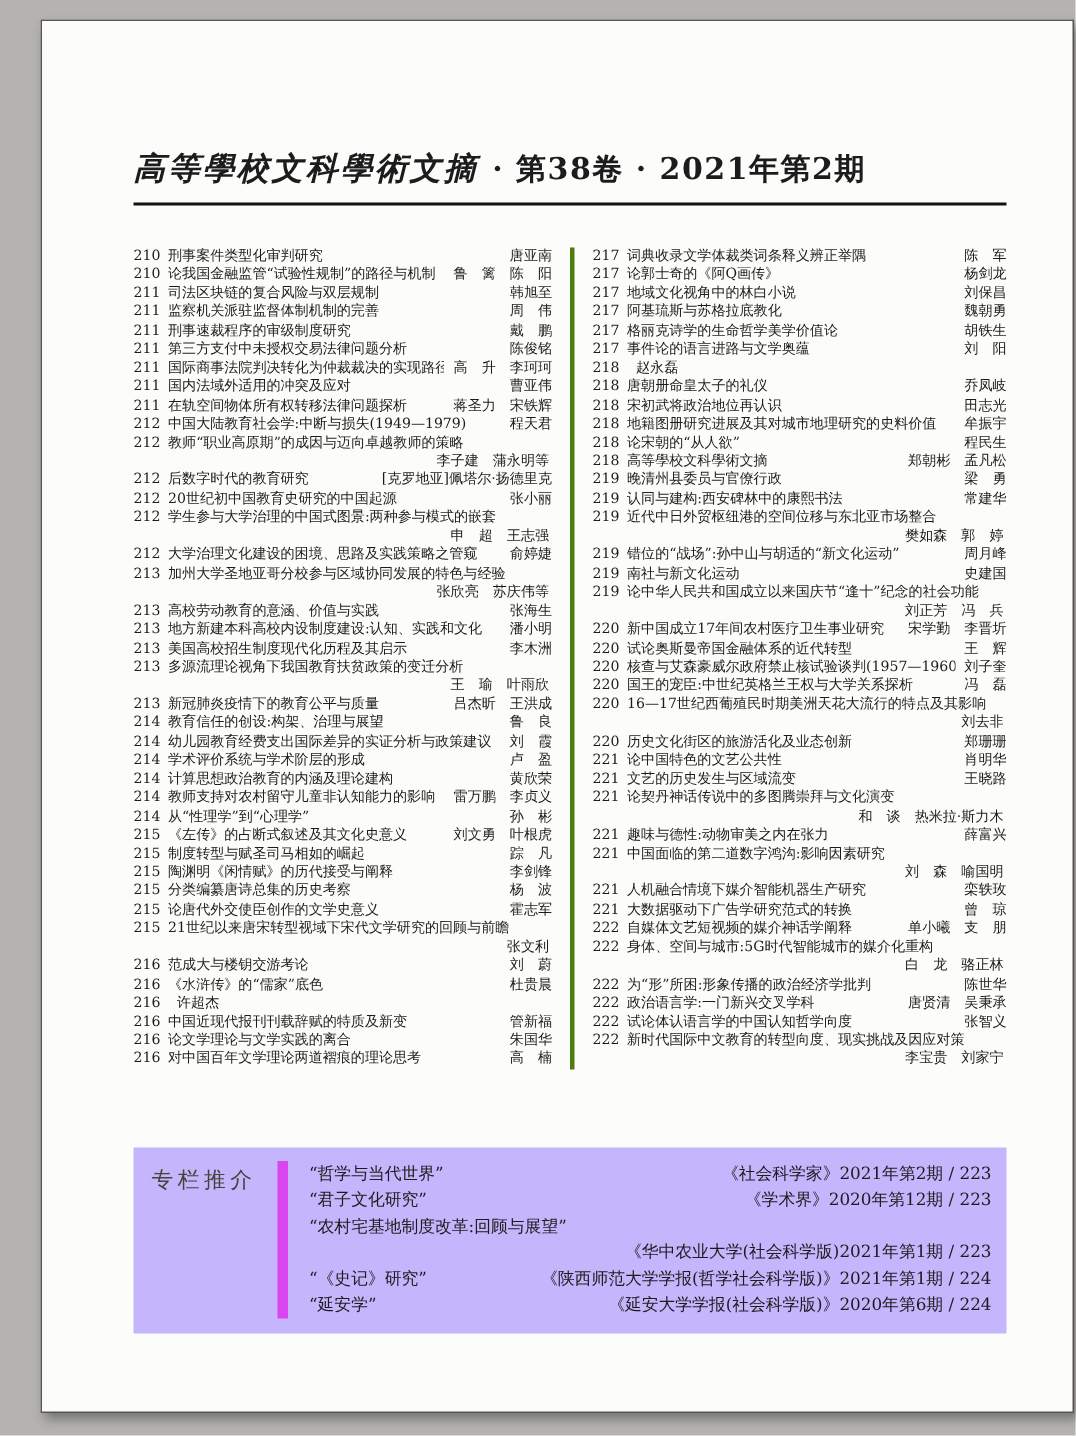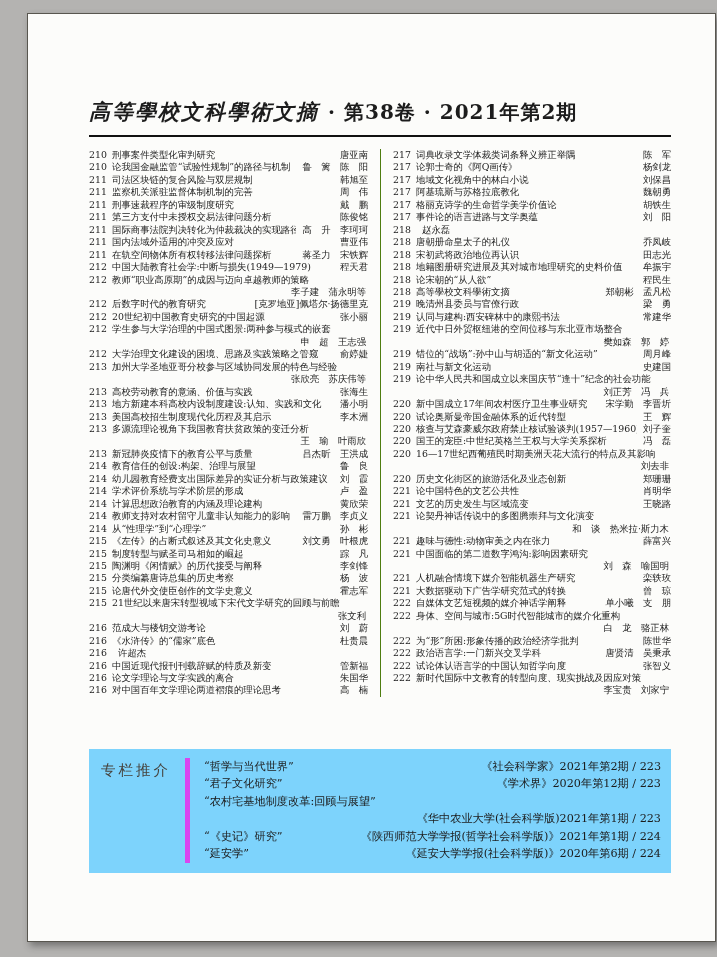--- a/index.html
+++ b/index.html
@@ -37,53 +37,53 @@
     font-style:normal;
     letter-spacing:1px;
     margin-left:4px;
   }
   .rule{
     margin-top:7px;
     border-top:2.5px solid #111;
   }
   .columns{
     display:flex;
-    margin-top:12px;
+    margin-top:28px;
   }
   .col{width:50%;box-sizing:border-box;}
   .col.left{padding-right:12px;}
-  .col.right{border-left:1px solid #4d7c0f;padding-left:12px;}
+  .col.right{border-left:3px solid #4d7c0f;padding-left:12px;}
   .entry{
     display:flex;
     font-size:9.4px;
     line-height:12.45px;
     white-space:nowrap;
   }
   .entry .num{flex:none;width:23px;}
   .entry .etitle{flex:1 1 auto;overflow:hidden;}
   .entry .eauth{flex:none;padding-left:6px;text-align:right;}
   .entry.cont{justify-content:flex-end;align-items:center;}
   .entry.cont .eauth{padding-right:2px;}
   .panel{
     display:flex;
     margin-top:52px;
-    background:#7dd3fc;
+    background:#c4b5fd;
     padding:9px 10px 10px 12px;
     box-sizing:border-box;
   }
   .panel-label{
     flex:none;width:84px;
     font-size:14.5px;
     letter-spacing:3px;
     color:#46423c;
     padding-top:3px;
   }
   .panel-body{
     flex:1 1 auto;
-    border-left:5px solid #d946ef;
+    border-left:7px solid #d946ef;
     padding-left:14px;
   }
   .prow{
     display:flex;
     font-size:11.2px;
     line-height:17.5px;
     white-space:nowrap;
   }
   .prow .ptitle{flex:1 1 auto;overflow:hidden;}
   .prow .psource{flex:none;text-align:right;padding-left:10px;}

